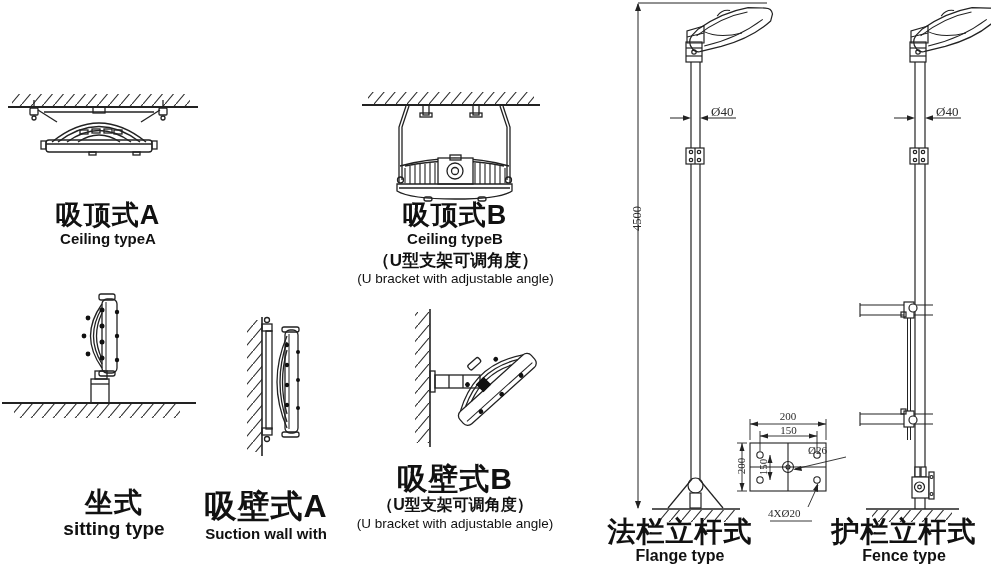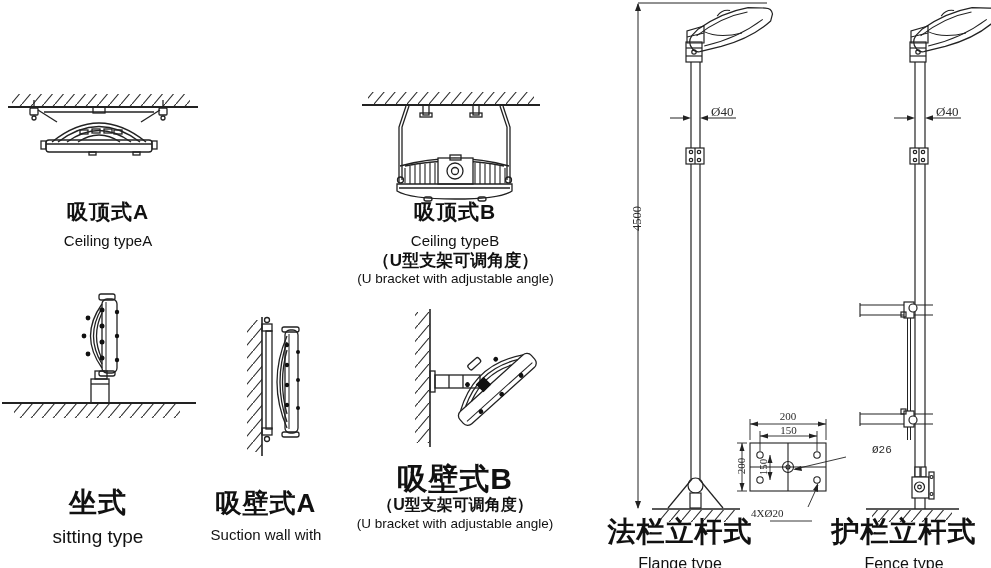--- a/index.html
+++ b/index.html
@@ -2,22 +2,22 @@
 <html><head>
 <meta charset="utf-8">
 <style>
   html,body{margin:0;padding:0;background:#fff;}
   .canvas{
     position:relative;width:991px;height:568px;background:#fff;overflow:hidden;
     font-family:"Liberation Sans","DejaVu Sans",sans-serif;color:#111;
   }
   svg{display:block;position:absolute;left:0;top:0;}
   .lbl{position:absolute;text-align:center;color:#111;}
-  .lbl .zh{font-size:21px;font-weight:700;letter-spacing:1px;line-height:1.05;}
-  .lbl .en{font-size:15px;font-weight:400;line-height:1.15;margin-top:9px;}
+  .lbl .zh{font-size:27px;font-weight:700;letter-spacing:1px;line-height:1.05;}
+  .lbl .en{font-size:15px;font-weight:700;line-height:1.15;margin-top:1px;}
   .lbl.big .zh{font-size:28px;}
   .lbl.big .en{font-size:16px;}
   .note{position:absolute;text-align:center;color:#111;}
   .note .nzh{font-size:17px;font-weight:700;line-height:1.2;}
   .note .nen{font-size:13.5px;font-weight:400;line-height:1.25;}
   .wallb .zh{font-size:30px;}
   .wallb .nzh{font-size:16px;font-weight:700;}
   .wallb .nen{font-size:13.5px;font-weight:400;}
   .dim{
     position:absolute;font-family:"Liberation Serif","DejaVu Serif",serif;
@@ -345,27 +345,27 @@
 
   <div class="lbl" style="left:365px;top:201px;width:180px;">
     <div class="zh">吸顶式B</div>
     <div class="en">Ceiling typeB</div>
   </div>
   <div class="note" style="left:343px;top:251px;width:225px;">
     <div class="nzh">（U型支架可调角度）</div>
     <div class="nen">(U bracket with adjustable angle)</div>
   </div>
 
-  <div class="lbl big" style="left:8px;top:488px;width:180px;">
+  <div class="lbl big" style="left:24px;top:488px;width:180px;">
     <div class="zh">坐式</div>
     <div class="en" style="font-size:19px;">sitting type</div>
   </div>
 
   <div class="lbl" style="left:176px;top:490px;width:180px;">
-    <div class="zh" style="font-size:26px;">吸壁式A</div>
+    <div class="zh" style="font-size:32px;">吸壁式A</div>
     <div class="en">Suction wall with</div>
   </div>
 
   <div class="lbl wallb" style="left:345px;top:463px;width:220px;">
     <div class="zh">吸壁式B</div>
     <div class="nzh">（U型支架可调角度）</div>
     <div class="nen">(U bracket with adjustable angle)</div>
   </div>
 
   <div class="lbl big" style="left:590px;top:517px;width:180px;">
@@ -378,16 +378,16 @@
     <div class="en">Fence type</div>
   </div>
 
   <span class="dim rot" style="left:612px;top:211px;width:50px;font-size:12.5px;">4500</span>
   <span class="dim" style="left:711px;top:104px;font-size:13px;">Ø40</span>
   <span class="dim" style="left:936px;top:104px;font-size:13px;">Ø40</span>
   <span class="dim small" style="left:768px;top:410px;width:40px;text-align:center;">200</span>
   <span class="dim small" style="left:768px;top:424px;width:41px;text-align:center;">150</span>
   <span class="dim small rot" style="left:721px;top:460px;width:40px;">200</span>
   <span class="dim small rot" style="left:743px;top:461px;width:40px;">150</span>
-  <span class="dim small" style="left:872px;top:444px;font-family:Liberation Mono, monospace;">Ø26</span>
-  <span class="dim small" style="left:751px;top:507px;">4XØ20</span>
+  <span class="dim small" style="left:808px;top:444px;">Ø26</span>
+  <span class="dim small" style="left:768px;top:507px;">4XØ20</span>
 
 </div>
 
 </body></html>

